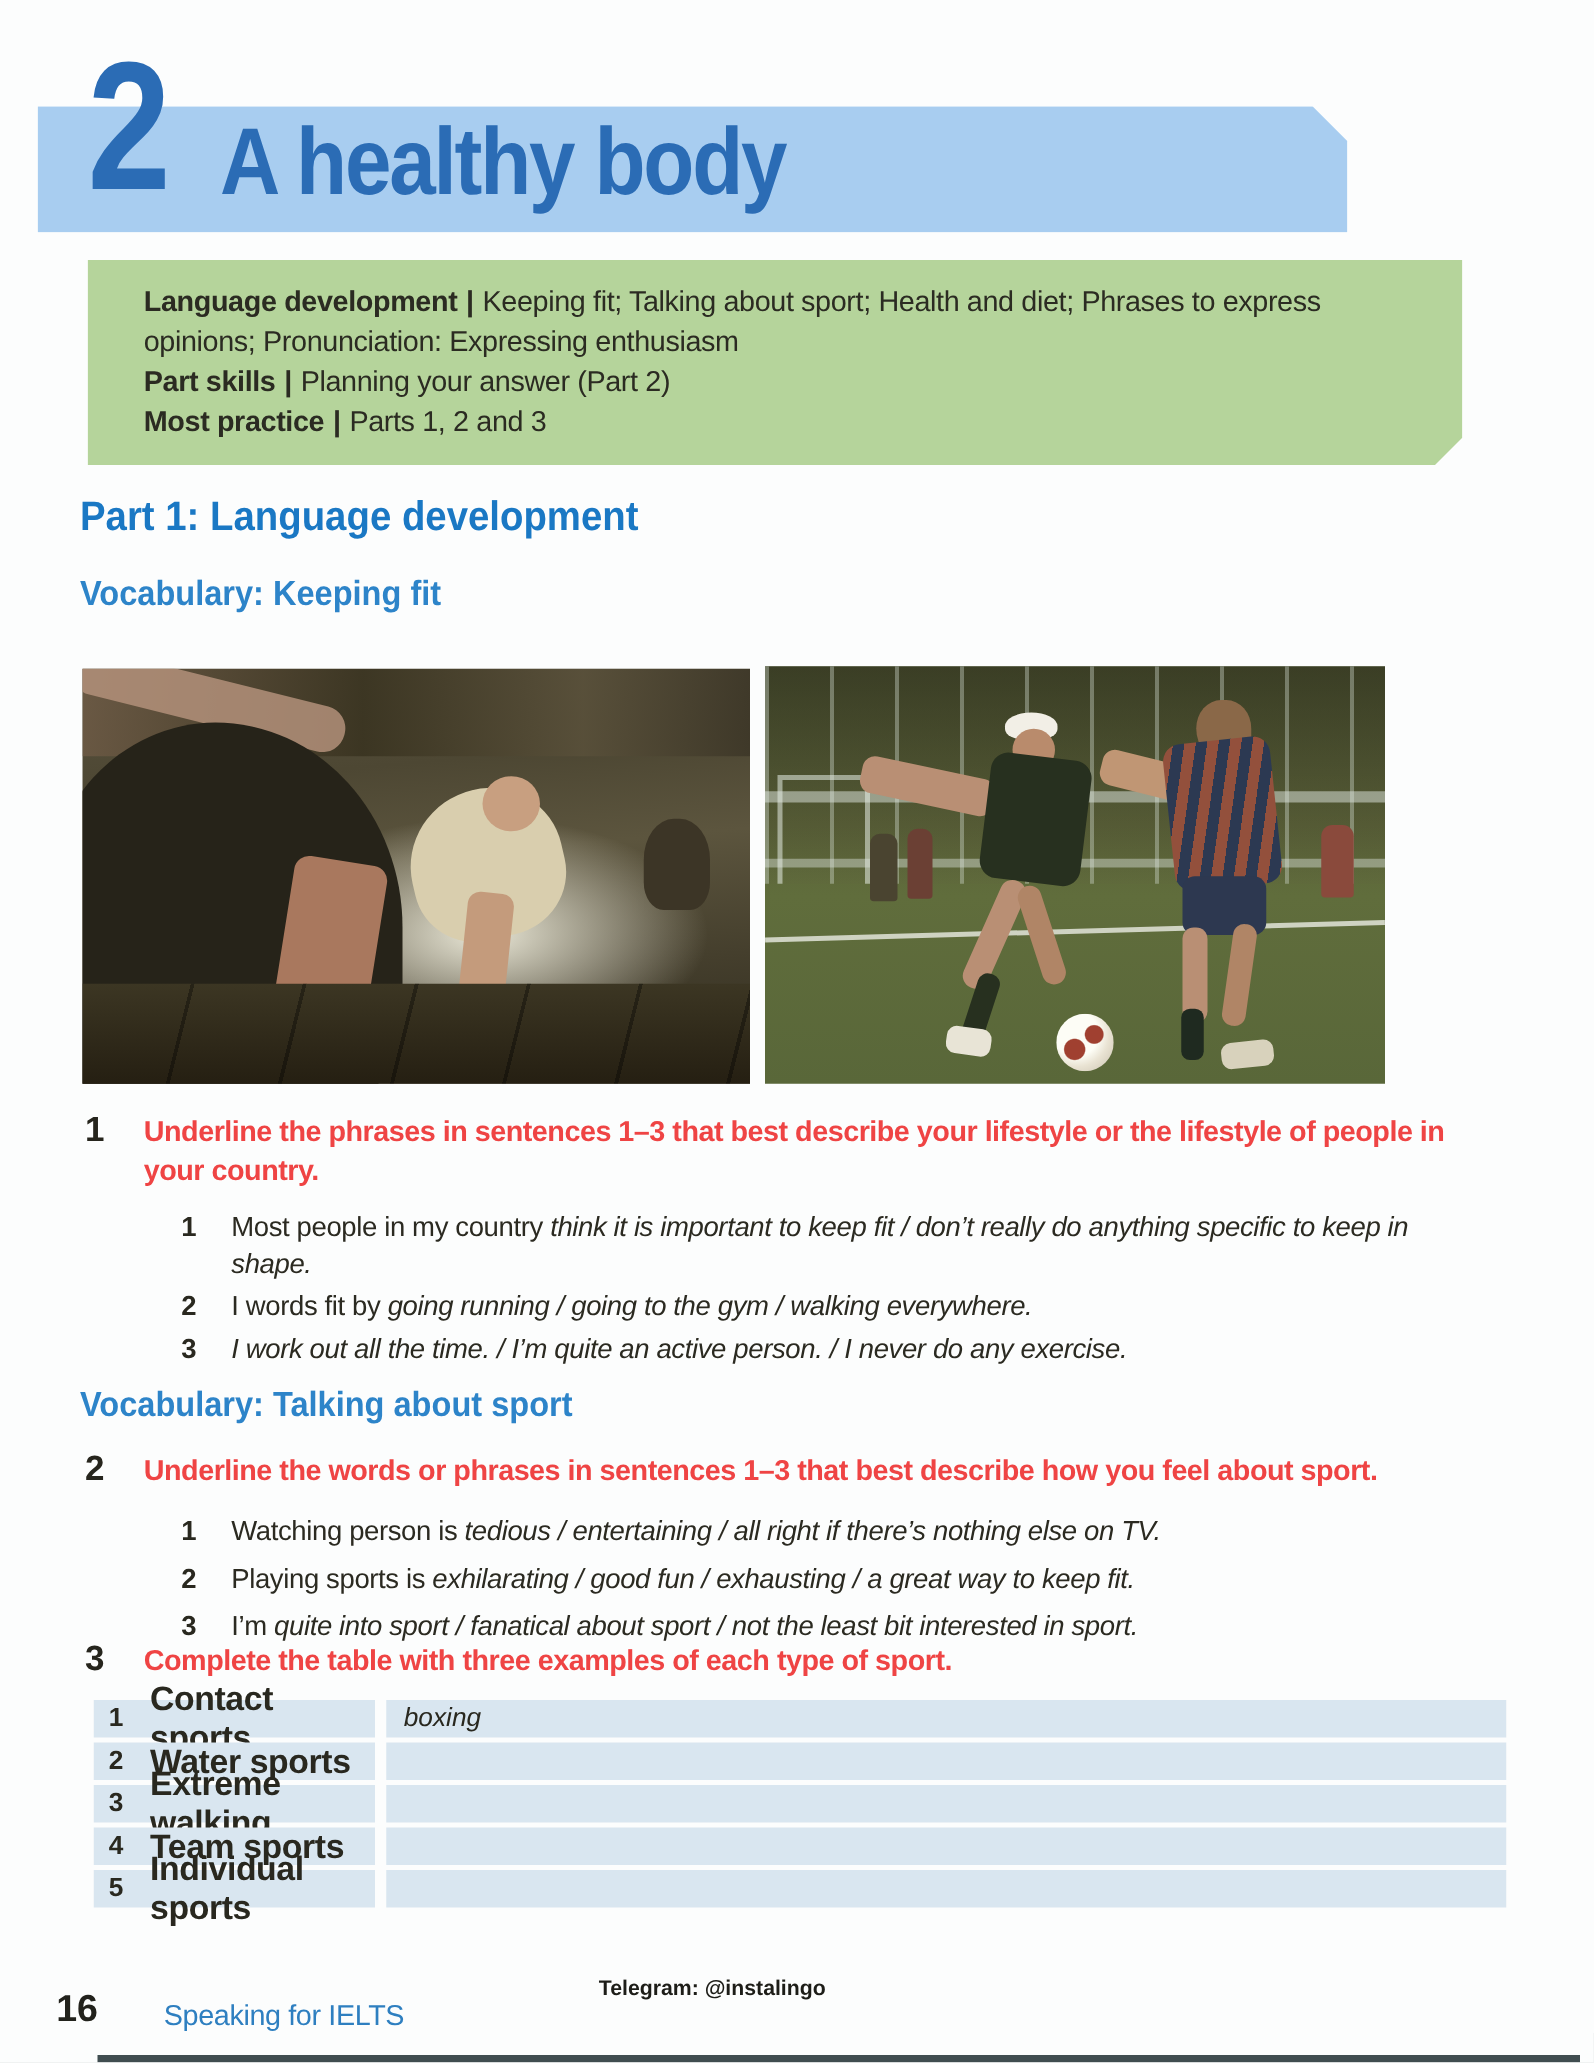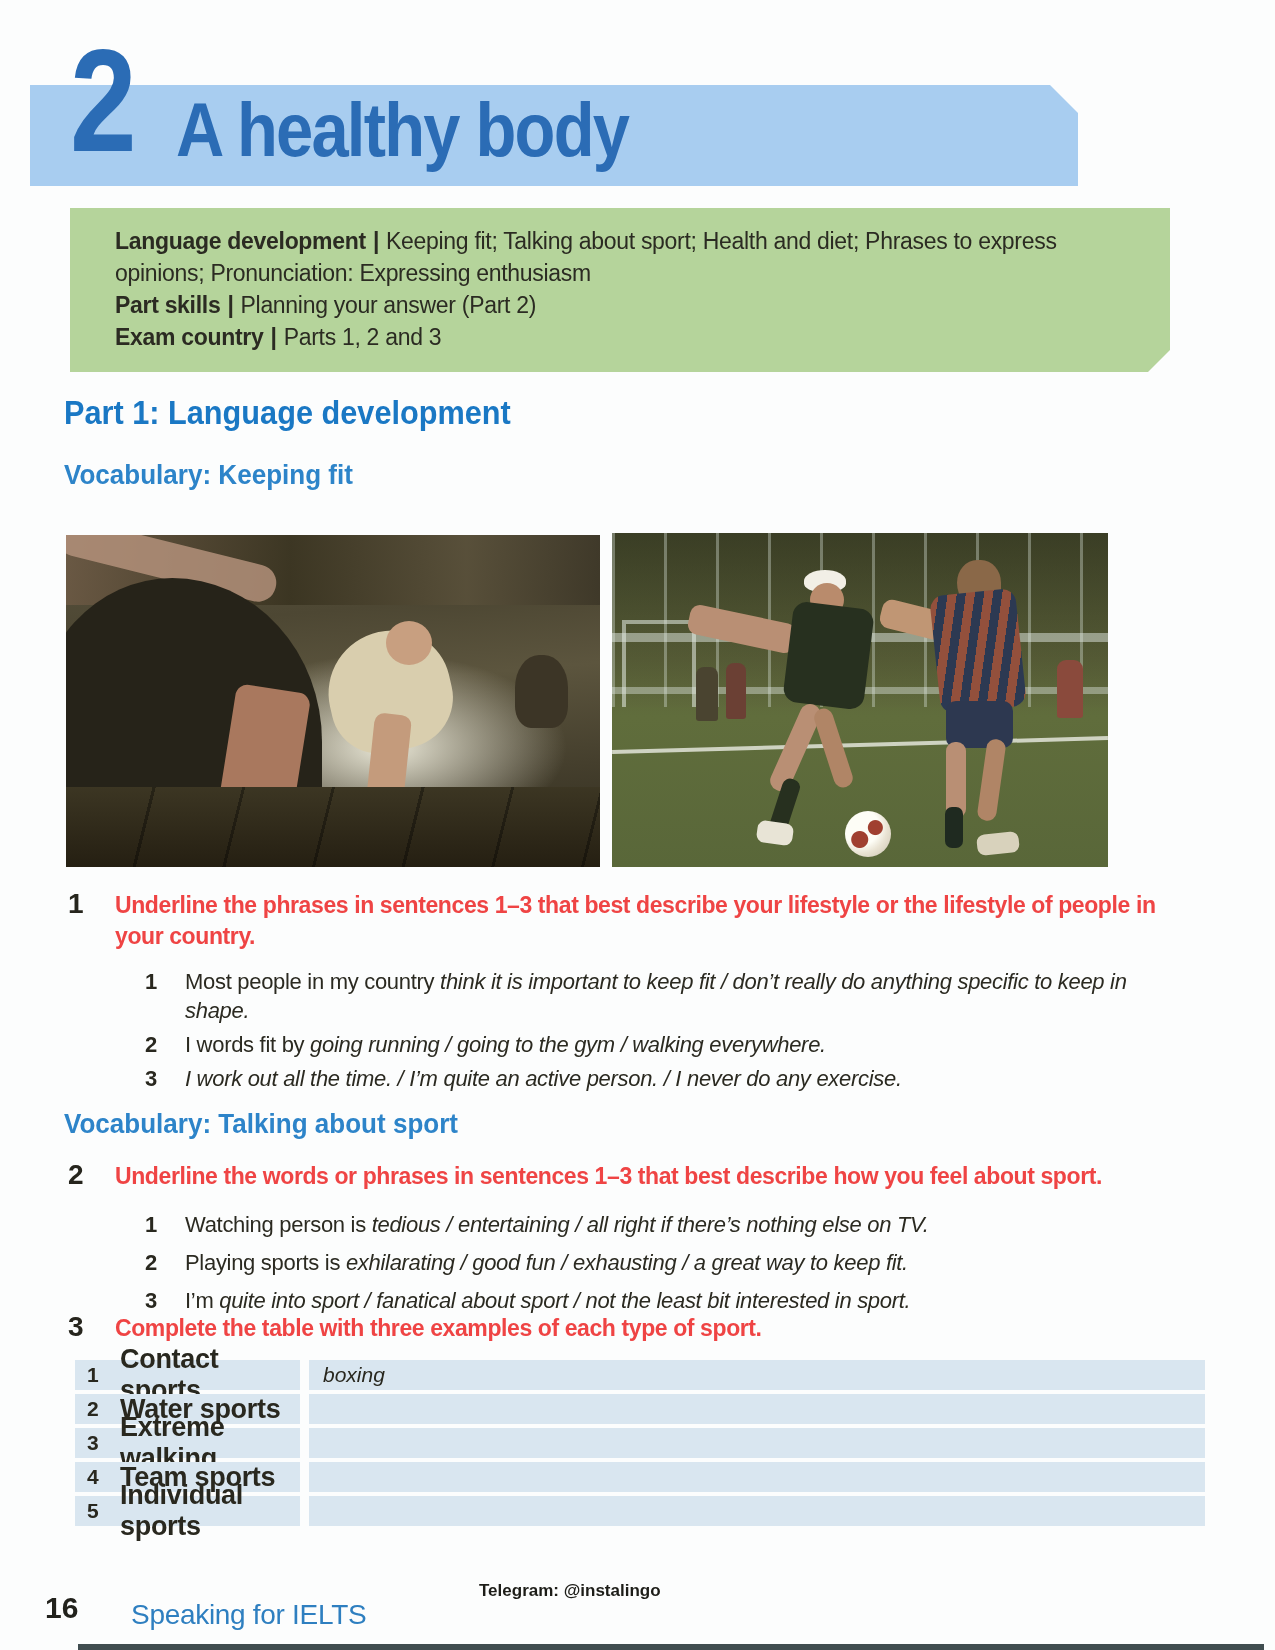--- a/index.html
+++ b/index.html
@@ -138,37 +138,37 @@
   #sport-table { position:absolute; left:75px; top:1360px; width:1130px; }
   .trow { display:flex; gap:9px; margin-bottom:4px; }
   .tcell { background:#d9e6f0; height:30px; display:flex; align-items:center; }
   .tlabel { width:225px; flex:none; padding-left:12px; }
   .tlabel .tnum { font-weight:bold; width:33px; flex:none; font-size:21px; }
   .tlabel .tname { font-size:27px; letter-spacing:-0.3px;font-weight:bold; }
   .tvalue { flex:1; padding-left:14px; font-size:21px; font-style:italic; }
 
   
   #footer-page-number { position:absolute; left:45px; top:1591px; font-size:30px; font-weight:bold; color:#22221c; }
-  #footer-book-title  { position:absolute; left:131px; top:1599px; font-size:28px; color:#2e7fc0; letter-spacing:-0.3px; }
+  #footer-book-title  { position:absolute; left:131px; top:1599px; font-size:23px; color:#2e7fc0; letter-spacing:-0.3px; }
   #footer-watermark   { position:absolute; left:479px; top:1581px; font-size:17px; font-weight:bold; color:#1d1d18; }
   #scan-bar { position:absolute; left:78px; top:1644px; width:1186px; height:6px; background:#2b3a3d; opacity:.9; }
 </style>
 </head>
 <body>
 
 <div id="page">
 
   <div id="unit-banner"></div>
   <div id="unit-number">2</div>
   <div id="unit-title">A healthy body</div>
 
   <div id="overview-box">
     <p class="overview-row"><strong class="overview-label">Language development</strong><span class="sep">|</span><span>Keeping fit; Talking about sport; Health and diet; Phrases to express opinions; Pronunciation: Expressing enthusiasm</span></p>
     <p class="overview-row"><strong class="overview-label">Part skills</strong><span class="sep">|</span><span>Planning your answer (Part 2)</span></p>
-    <p class="overview-row"><strong class="overview-label">Exam country</strong><span class="sep">|</span><span>Parts 1, 2 and 3</span></p>
+    <p class="overview-row"><strong class="overview-label">Most practice</strong><span class="sep">|</span><span>Parts 1, 2 and 3</span></p>
   </div>
 
   <h1 class="part-heading">Part 1: Language development</h1>
   <h2 class="vocab-heading" id="vocab1-heading">Vocabulary: Keeping fit</h2>
 
   <div class="photo" id="photo-left">
     <div class="pl-shape ceiling"></div>
     <div class="pl-shape arm-top"></div>
     <div class="pl-shape man-body"></div>
     <div class="pl-shape man-arm"></div>

